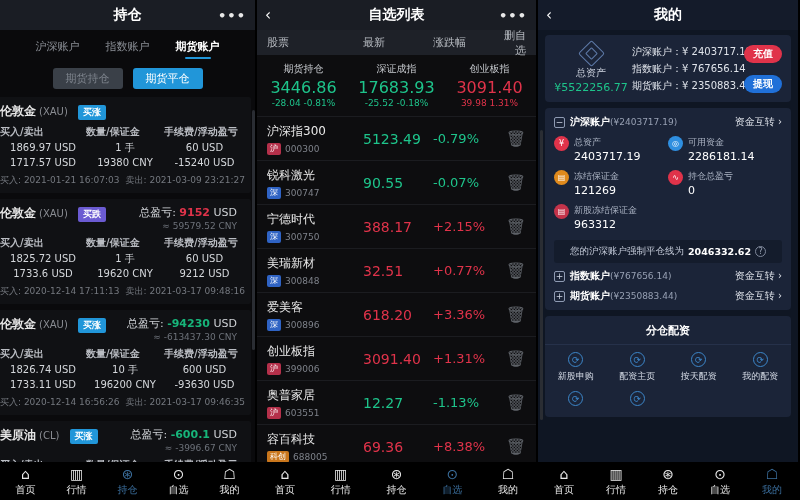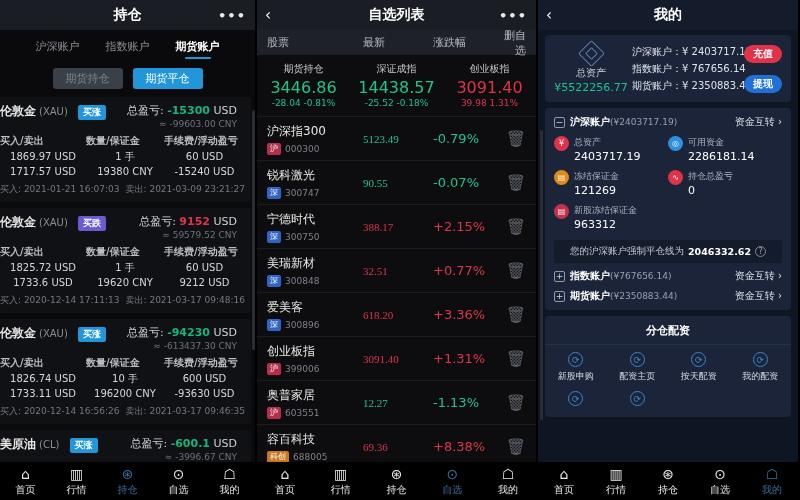--- a/index.html
+++ b/index.html
@@ -109,21 +109,21 @@
   .stk-name { font-size: 12px; color: #e8e8e8; }
   .stk-sub { display: flex; align-items: center; margin-top: 3px; }
   .mkt {
     font-size: 8px; color: #fff; padding: 0 3px; border-radius: 2px;
     line-height: 12px; height: 12px; display: inline-block; margin-right: 4px;
   }
   .mkt-sh { background: #b4304a; }
   .mkt-sz { background: #2f63c4; }
   .mkt-kc { background: #c9761c; }
   .stk-code { font-size: 9px; color: #7e828a; }
-  .stk-price { width: 70px; font-size: 11px; text-align: left; font-family: Liberation Serif, serif; }
+  .stk-price { width: 70px; font-size: 14px; text-align: left; }
   .stk-pct { width: 66px; font-size: 13px; text-align: left; }
   .trash { flex: 1; text-align: right; color: #5e6268; }
 
   
   .p3-body { padding: 5px 7px 0; }
   .asset-card {
     background: #1b2438; border-radius: 4px; padding: 8px 9px;
     display: flex; align-items: center; position: relative;
   }
   .asset-left { width: 74px; text-align: center; }
@@ -229,26 +229,20 @@
       <div class="seg on">期货平仓</div>
     </div>
 
     <div class="pos-list">
 
       <div class="pos-card">
         <div class="pos-top">
           <div class="pos-name">
             <span>伦敦金</span><span class="pos-code">(XAU)</span>
             <span class="dir-badge dir-up">买涨</span>
-          </div>
-          <div class="pos-pl">
-            <div class="pl-line1"><span>总盈亏:</span>
-              <span class="pl-val pl-green">-15300</span>
-              <span class="pl-unit">USD</span></div>
-            <div class="pl-line2">≈ -99603.00 CNY</div>
           </div>
         </div>
         <div class="pos-grid">
           <div class="pc pc1">
             <div class="pc-h">买入/卖出</div>
             <div class="pc-v">1869.97 USD</div>
             <div class="pc-v">1717.57 USD</div>
           </div>
           <div class="pc pc2">
             <div class="pc-h">数量/保证金</div>
@@ -407,21 +401,21 @@
     </div>
 
     <div class="idx-row">
       <div class="idx">
         <div class="idx-name">期货持仓</div>
         <div class="idx-val down">3446.86</div>
         <div class="idx-chg down">-28.04 -0.81%</div>
       </div>
       <div class="idx">
         <div class="idx-name">深证成指</div>
-        <div class="idx-val down">14438.57</div>
+        <div class="idx-val down">17683.93</div>
         <div class="idx-chg down">-25.52 -0.18%</div>
       </div>
       <div class="idx">
         <div class="idx-name">创业板指</div>
         <div class="idx-val up">3091.40</div>
         <div class="idx-chg up">39.98 1.31%</div>
       </div>
     </div>
 
     <div>

